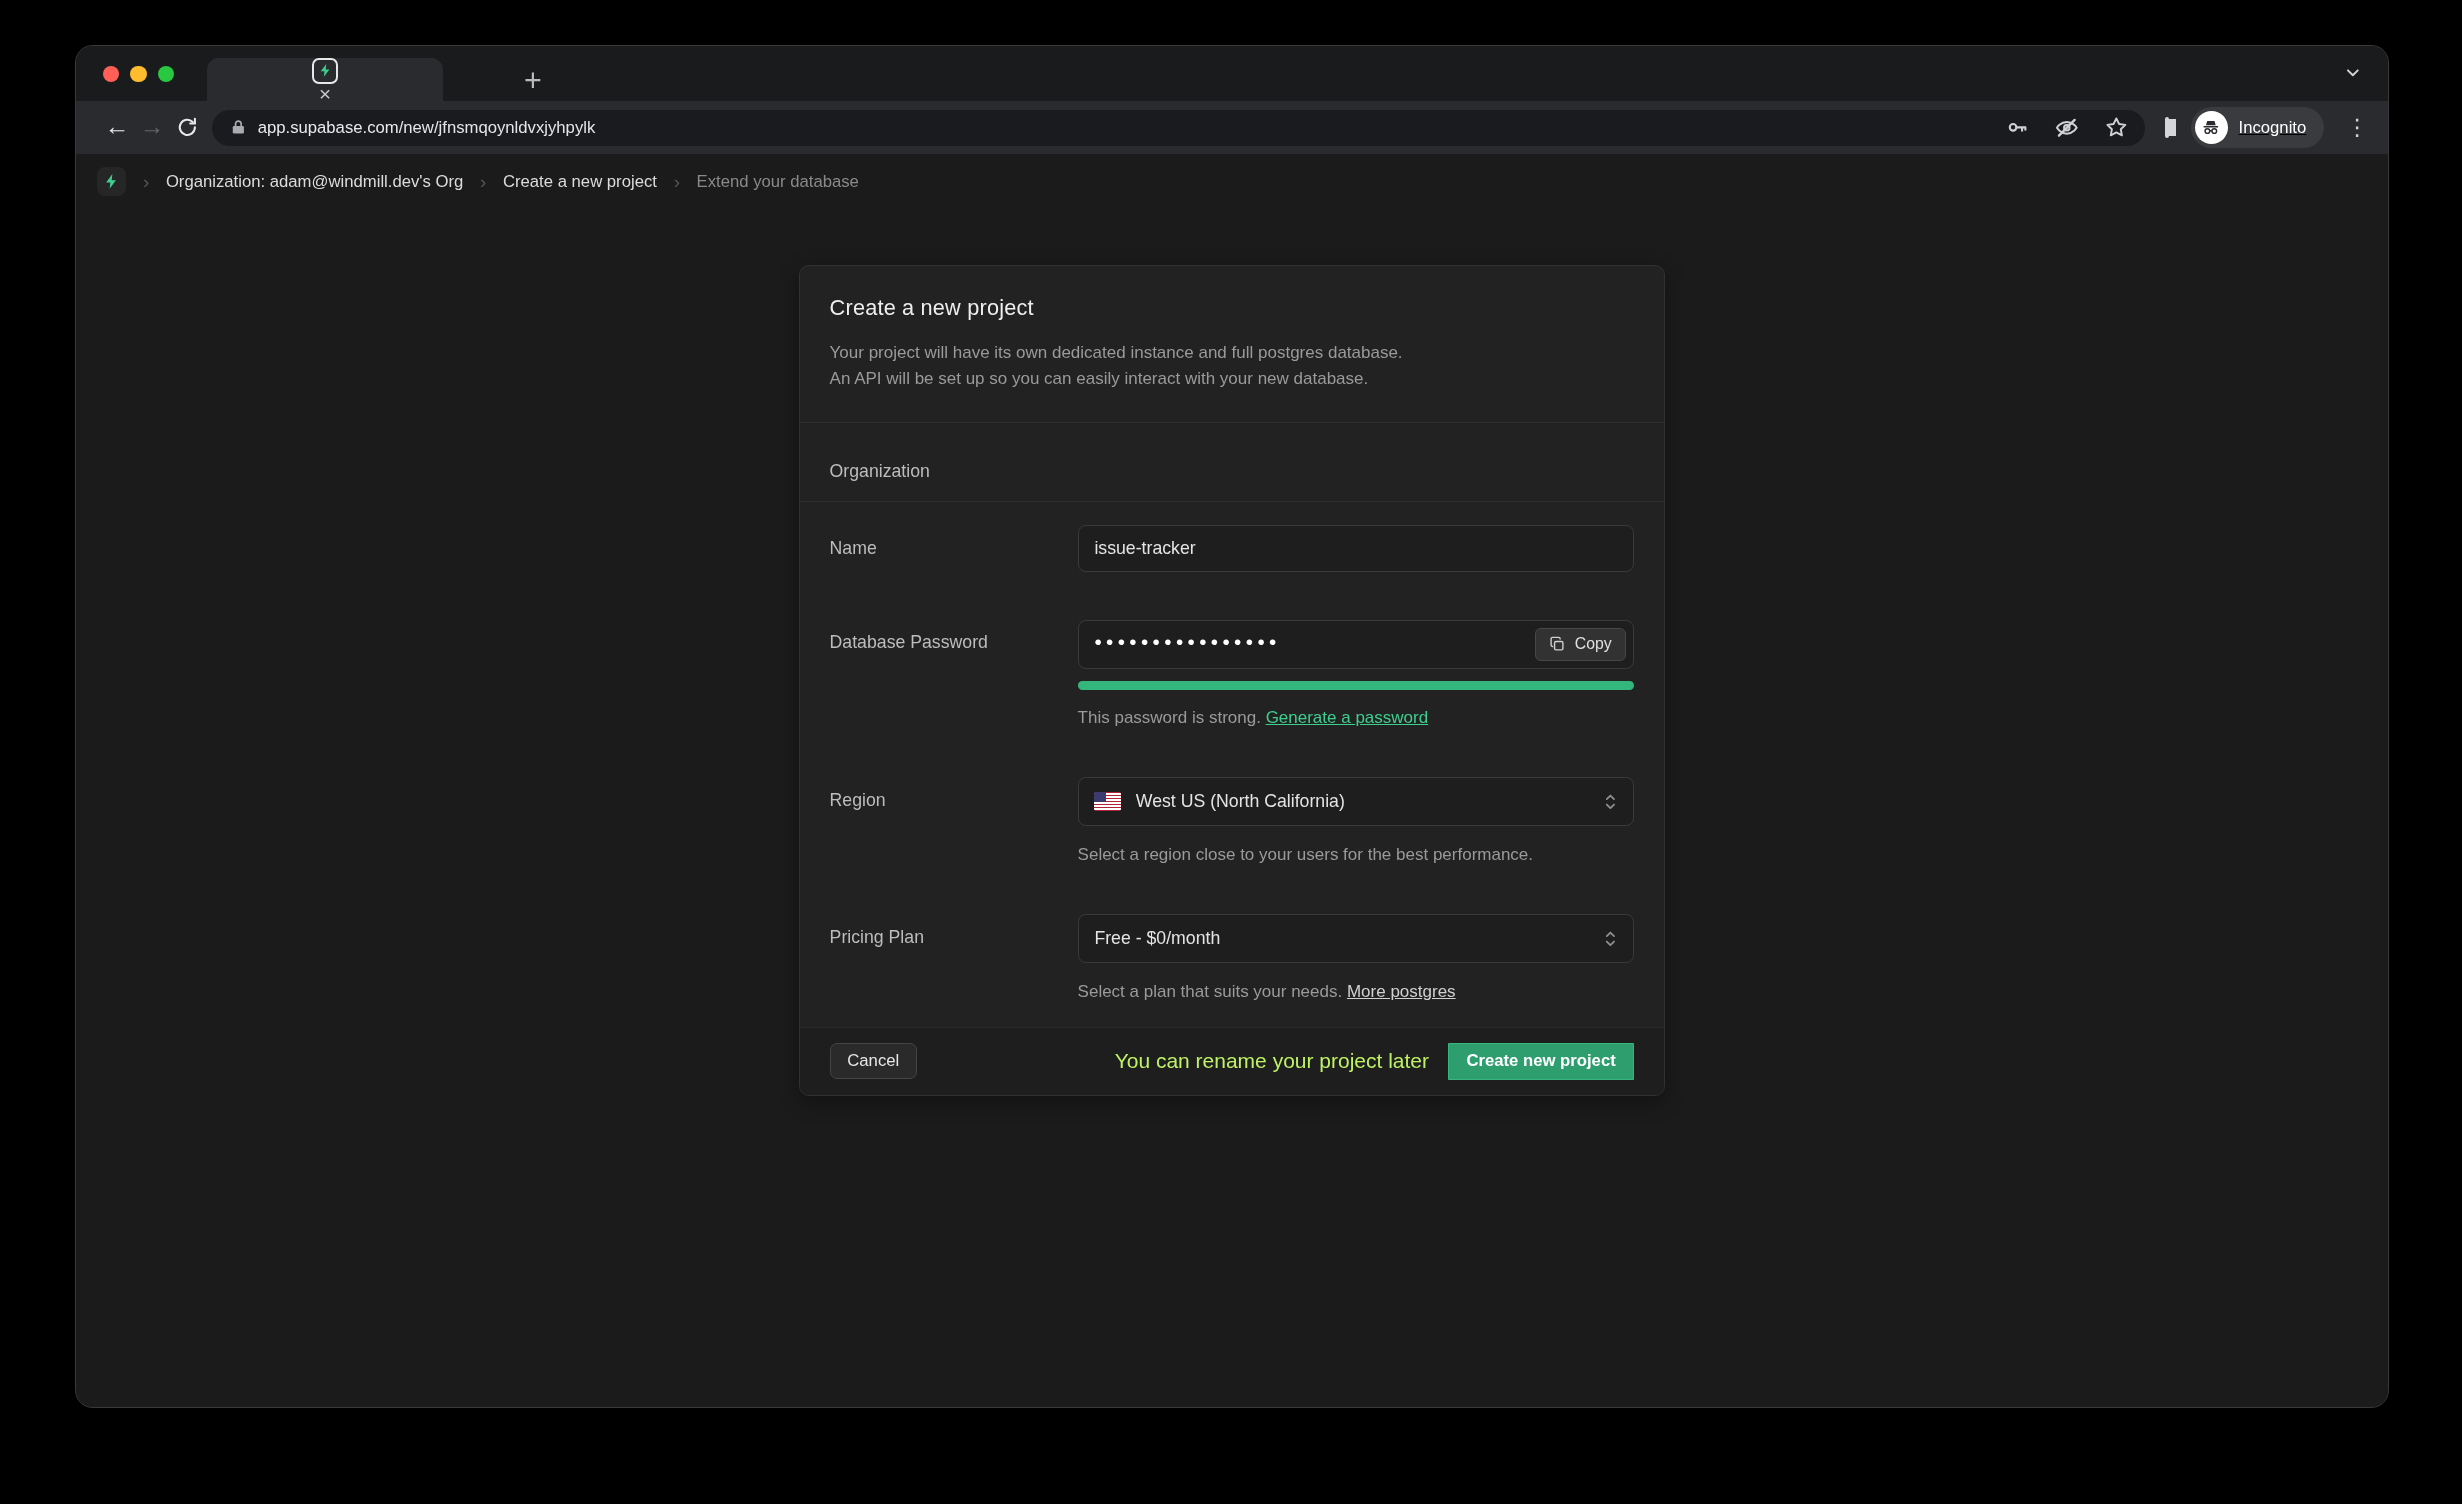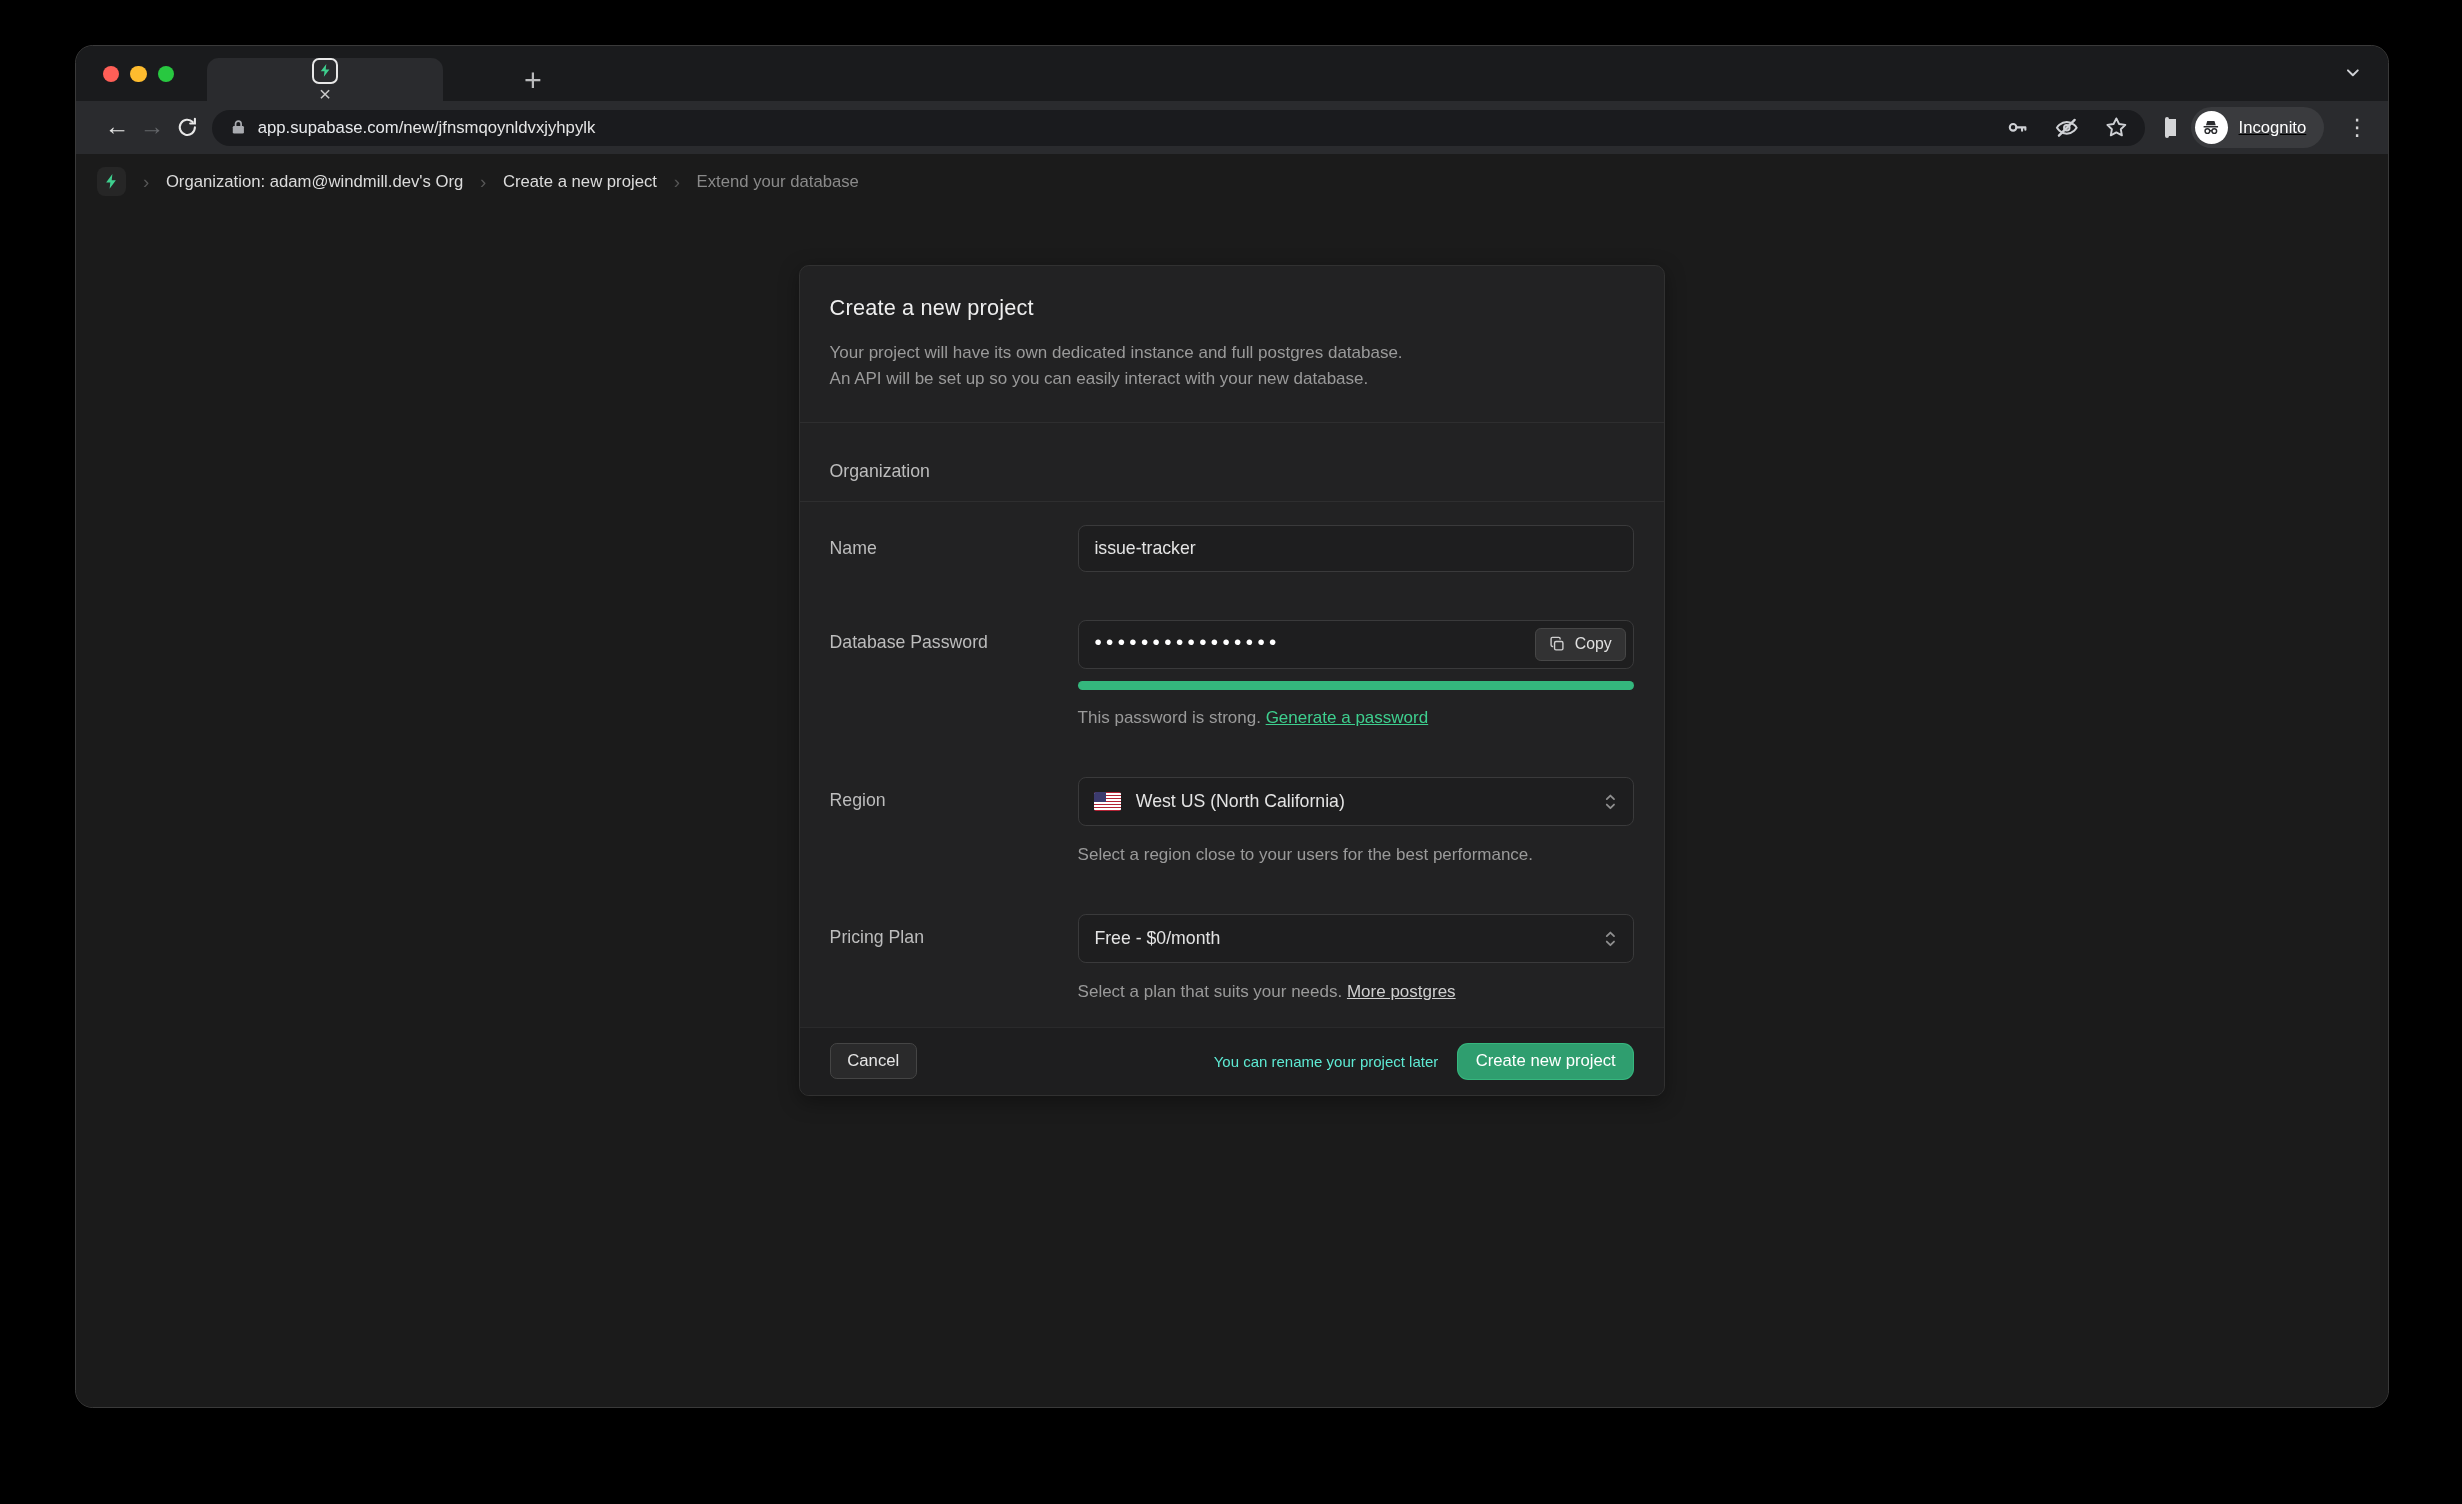--- a/index.html
+++ b/index.html
@@ -83,24 +83,24 @@
   .flag { width:26.6px; height:18.7px; border-radius:2px; flex:none; position:relative; overflow:hidden;
           background:repeating-linear-gradient(#b22234 0 1.5px, #ffffff 1.5px 3px); }
   .flag::before { content:""; position:absolute; left:0; top:0; width:11.8px; height:9.9px; background:#3c3b6e; }
   .users-ic, .flag, .updown { pointer-events:none; }
 
   .card-footer { display:flex; padding:14.8px 29.6px; background:#1e1e1f;
                  border-top:1px solid rgba(255,255,255,.055); }
   .btn-cancel { height:36px; display:flex; align-items:center; padding:0 16.7px; border-radius:6.9px;
                 background:#2a2a2b; border:1px solid #454545; font-size:16.7px; color:#e6e6e6; }
   .footer-right { margin-left:auto; display:flex; align-items:center; gap:18.7px; }
-  .footer-hint { font-size:15px; color:#5eead4; }
-  .btn-create { height:37px; display:flex; align-items:center; padding:0 17.7px; border-radius:11px;
+  .footer-hint { font-size:21px; color:#bef264; }
+  .btn-create { height:37px; display:flex; align-items:center; padding:0 17.7px; border-radius:1px;
                 background:#2f9e6f; border:1px solid rgba(62,207,142,.5); font-size:16.7px; color:#ffffff;
-                font-weight:400; }
+                font-weight:700; }
   svg { display:block; }
 </style>
 </head>
 <body>
 
 <div class="stage">
   <div class="window">
 
     <div class="tabstrip">
       <div class="lights">

